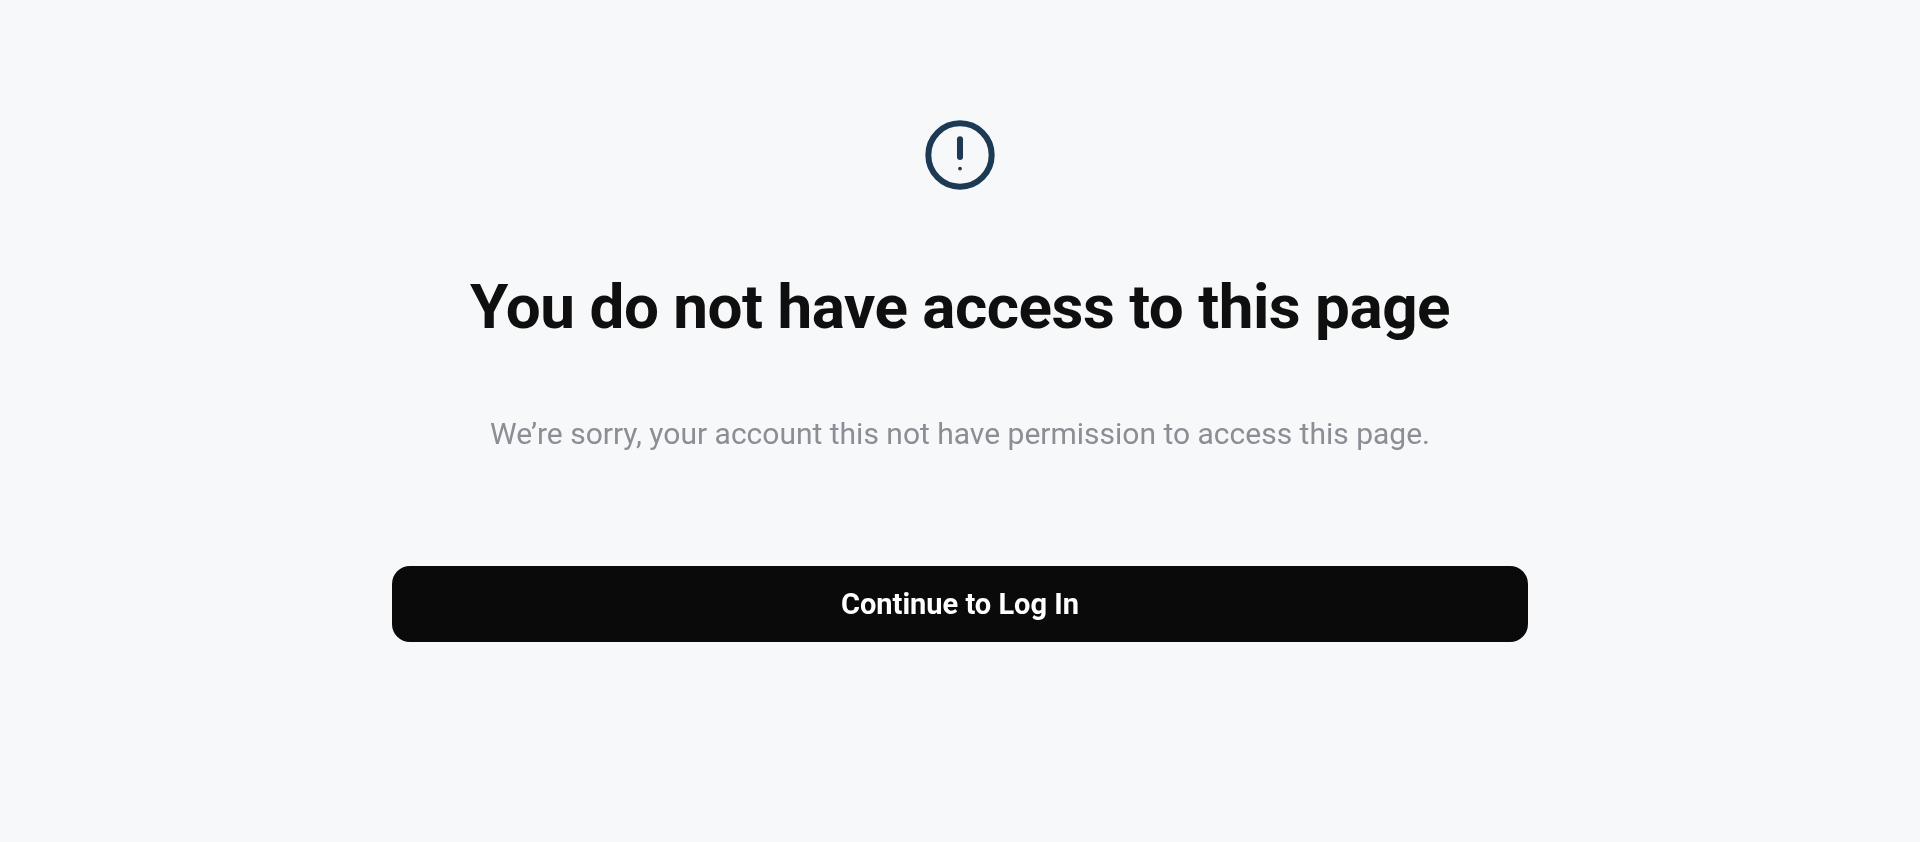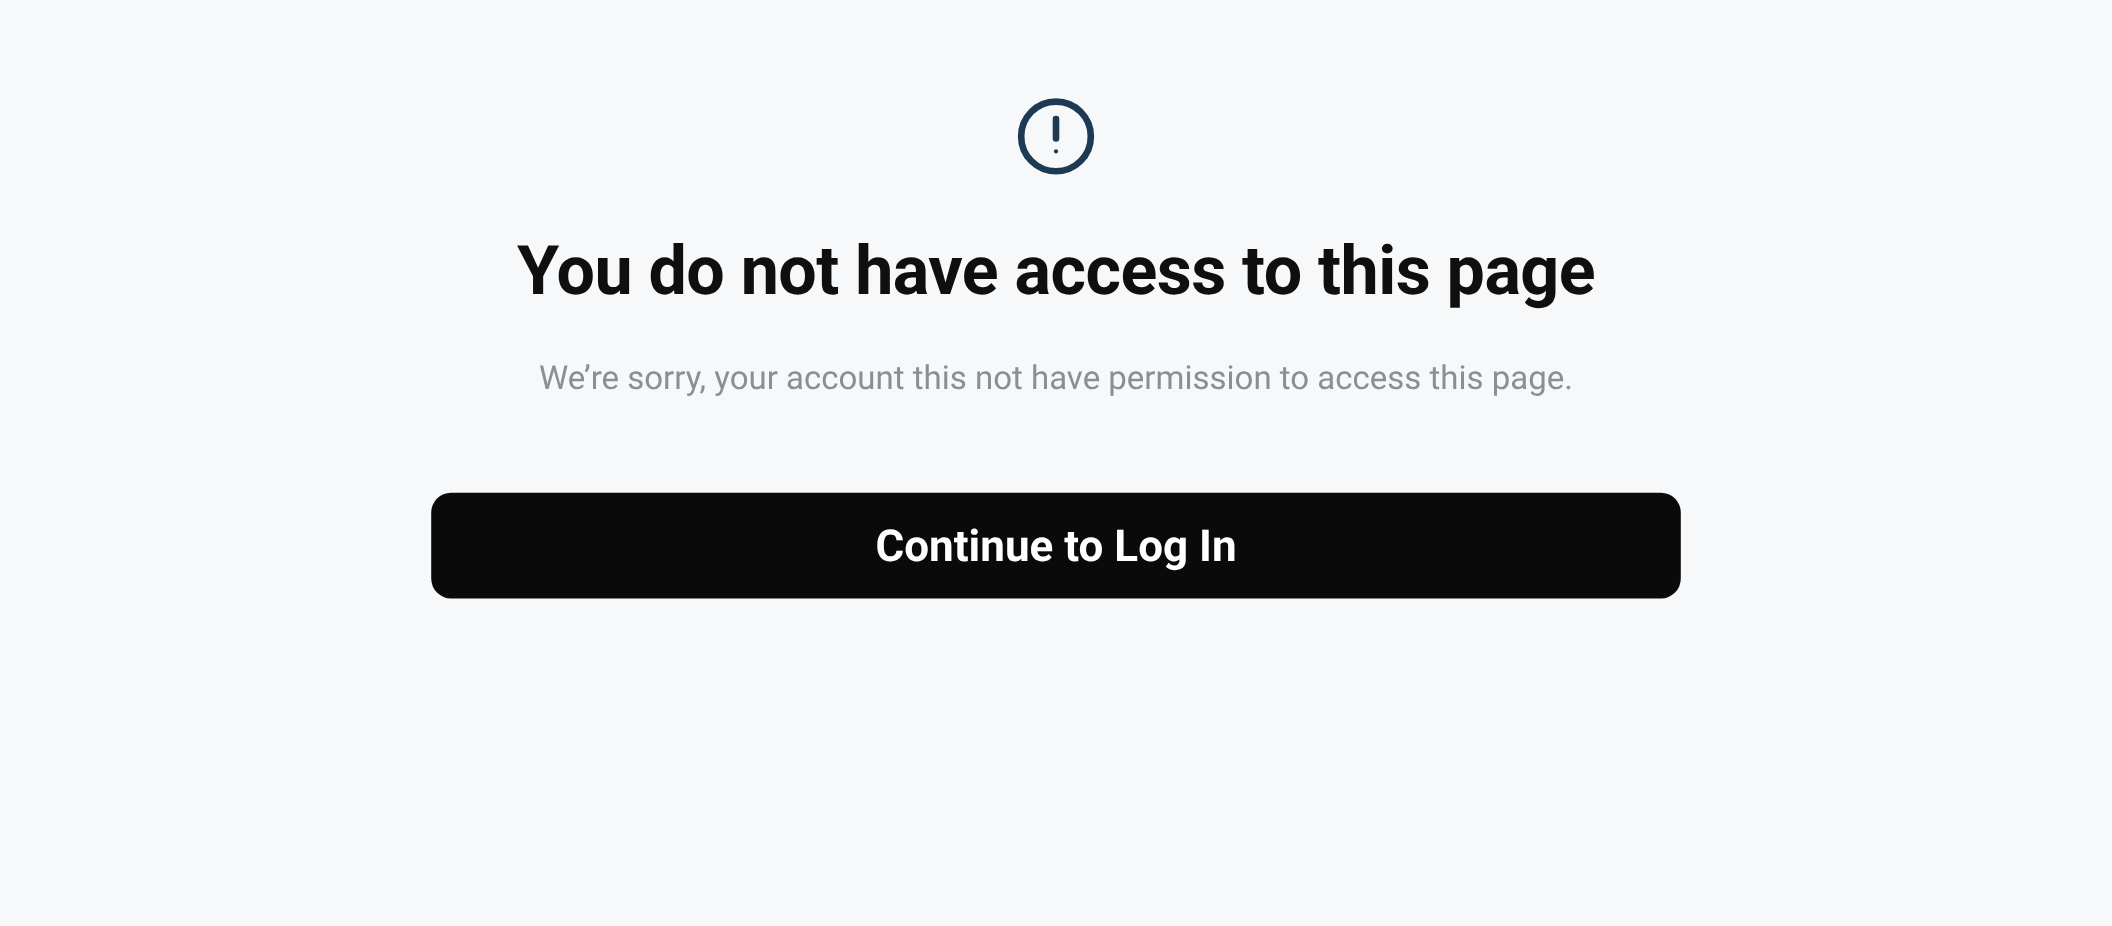--- a/index.html
+++ b/index.html
@@ -14,21 +14,22 @@
       font-family: -apple-system, BlinkMacSystemFont, 'Segoe UI', Roboto, Helvetica, Arial, sans-serif;
       display: flex;
       flex-direction: column;
       align-items: center;
     }
     .container {
       display: flex;
       flex-direction: column;
       align-items: center;
       width: 100%;
-      padding-top: 86px;
+      padding-top: 117px;
+      gap: 29px;
     }
     .icon-wrapper {
       margin-bottom: 48px;
     }
     .icon-wrapper svg {
       width: 76px;
       height: 76px;
       display: block;
     }
     .heading {
@@ -41,26 +42,26 @@
     }
     .subtext {
       font-size: 30px;
       font-weight: 400;
       color: #8a8e95;
       text-align: center;
       margin-bottom: 86px;
     }
     .login-button {
       width: 1136px;
-      height: 96px;
+      height: 76px;
       background-color: #0a0a0a;
       color: #ffffff;
       border: none;
       border-radius: 18px;
-      font-size: 40px;
+      font-size: 29px;
       font-weight: 700;
       cursor: pointer;
       font-family: inherit;
     }
   </style>
 </head>
 <body>
 
 <div class="container">
   <div class="icon-wrapper">

